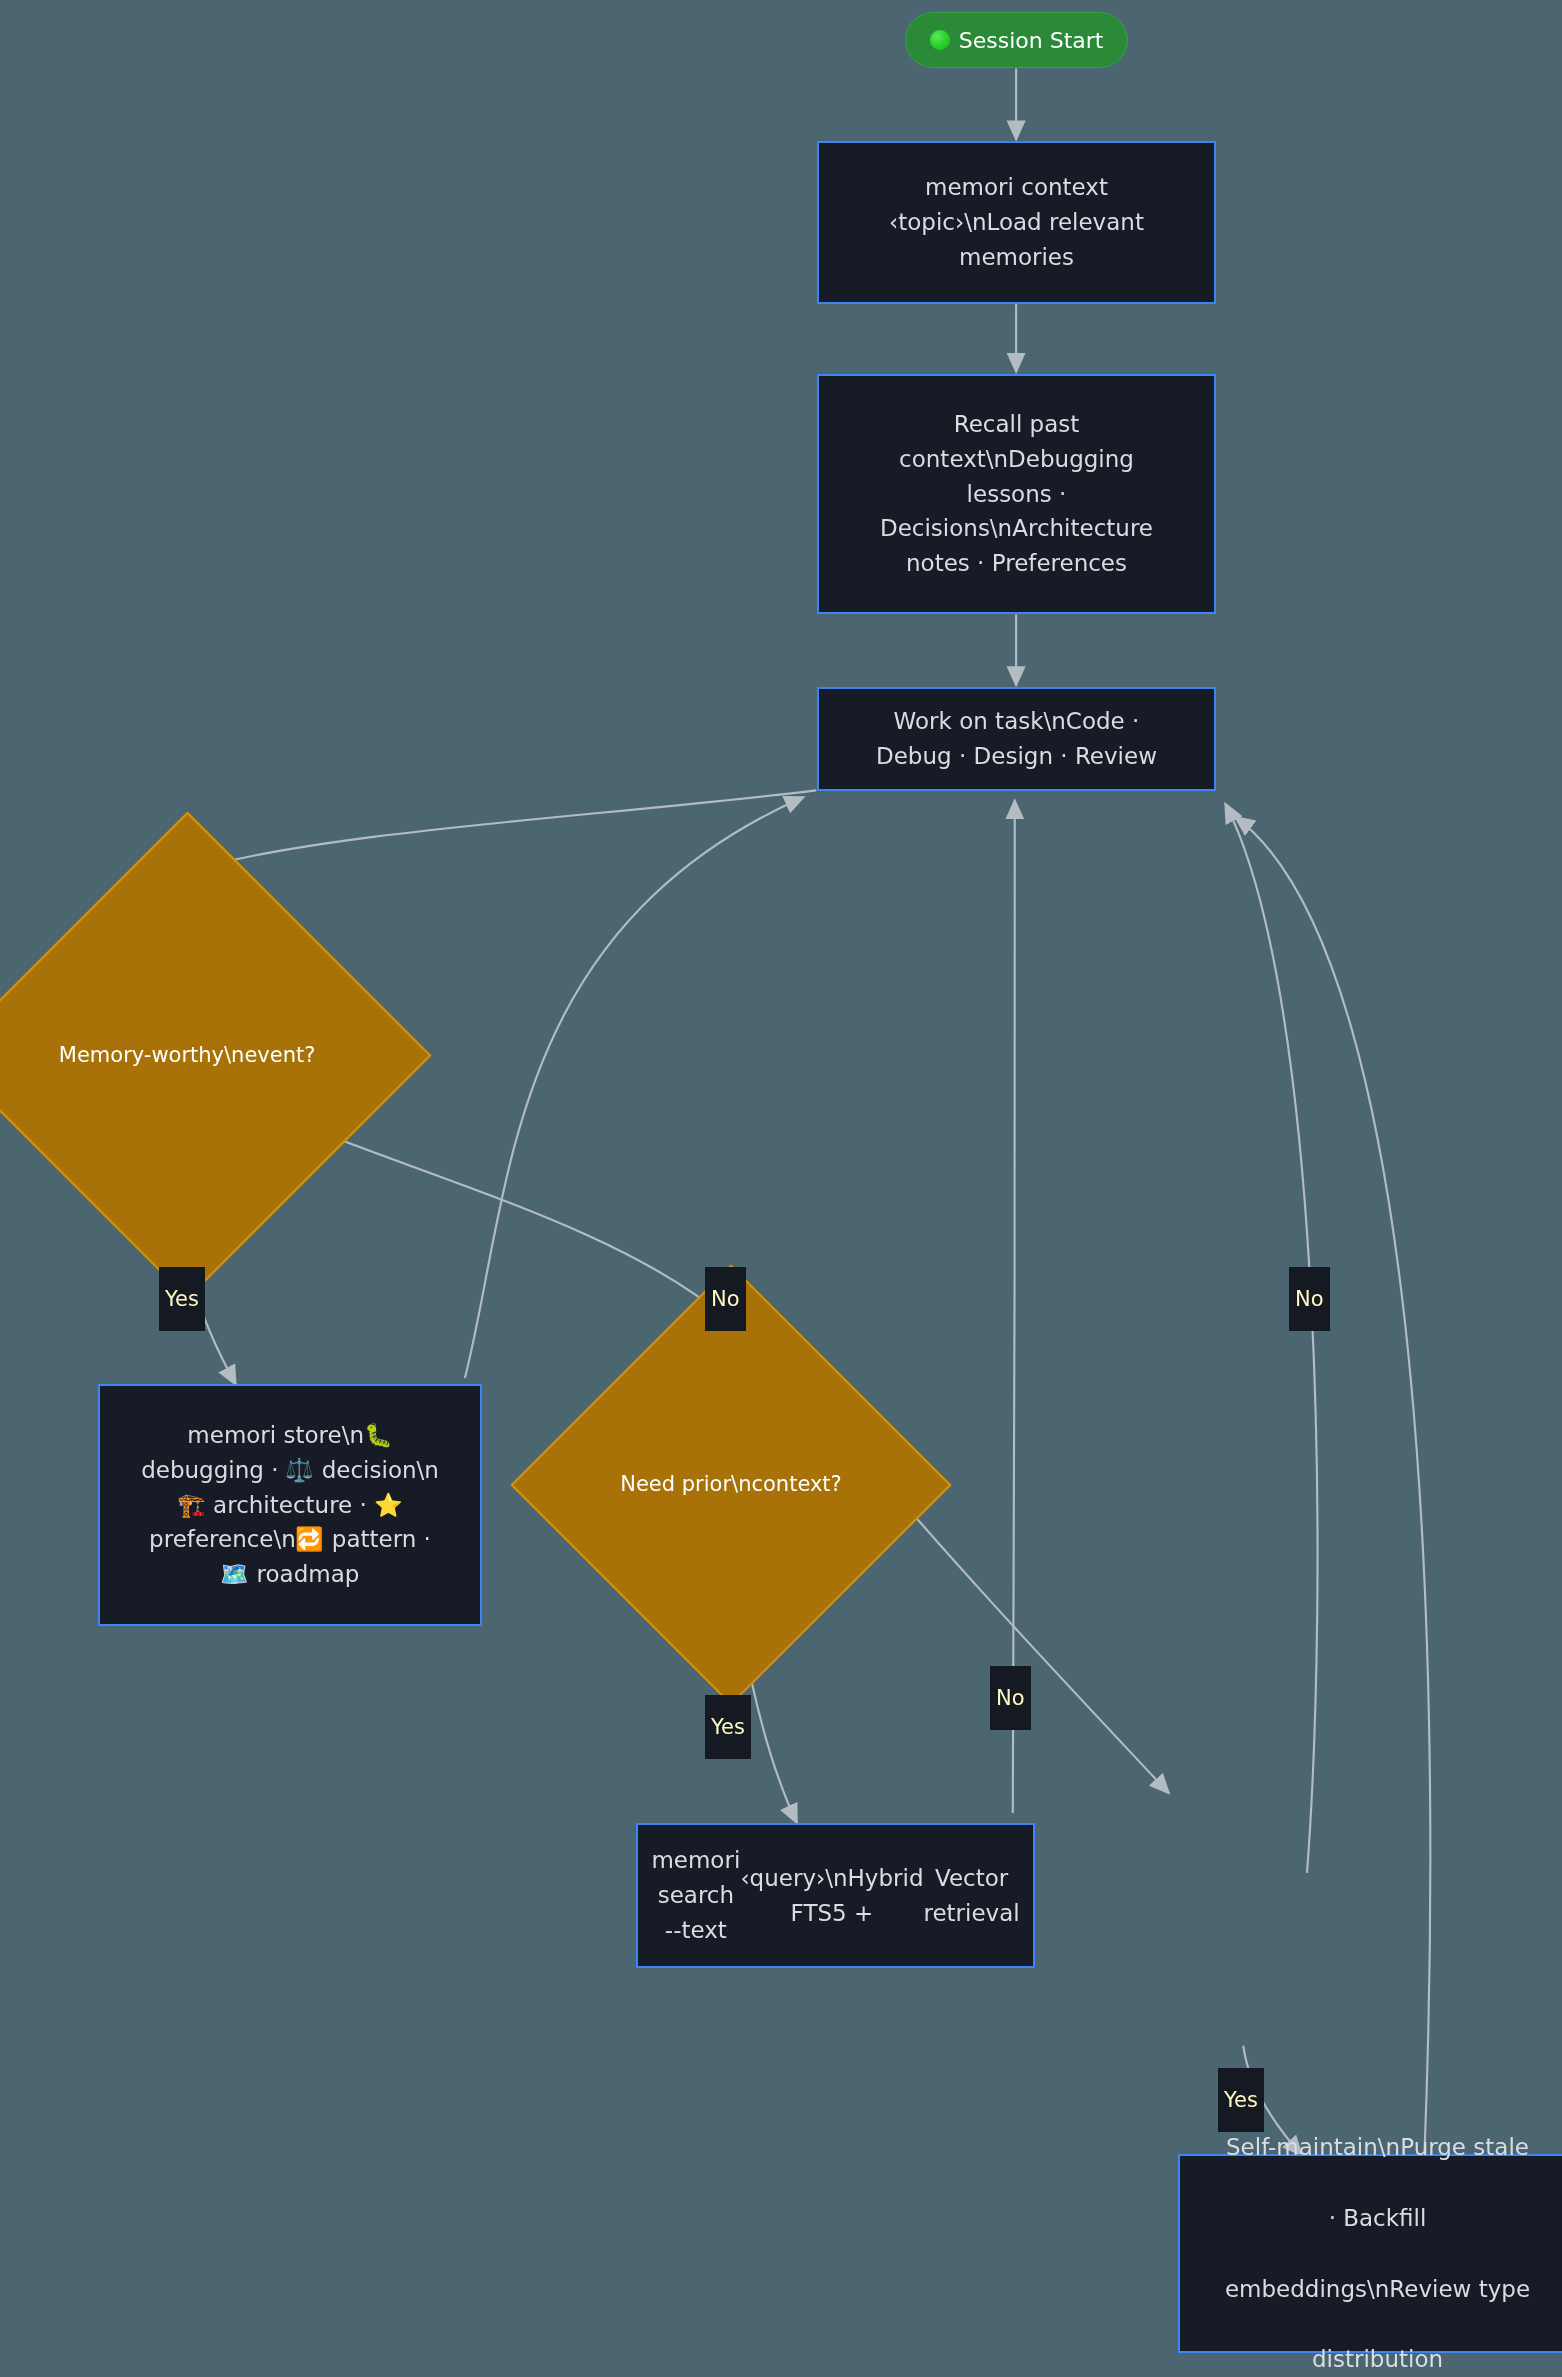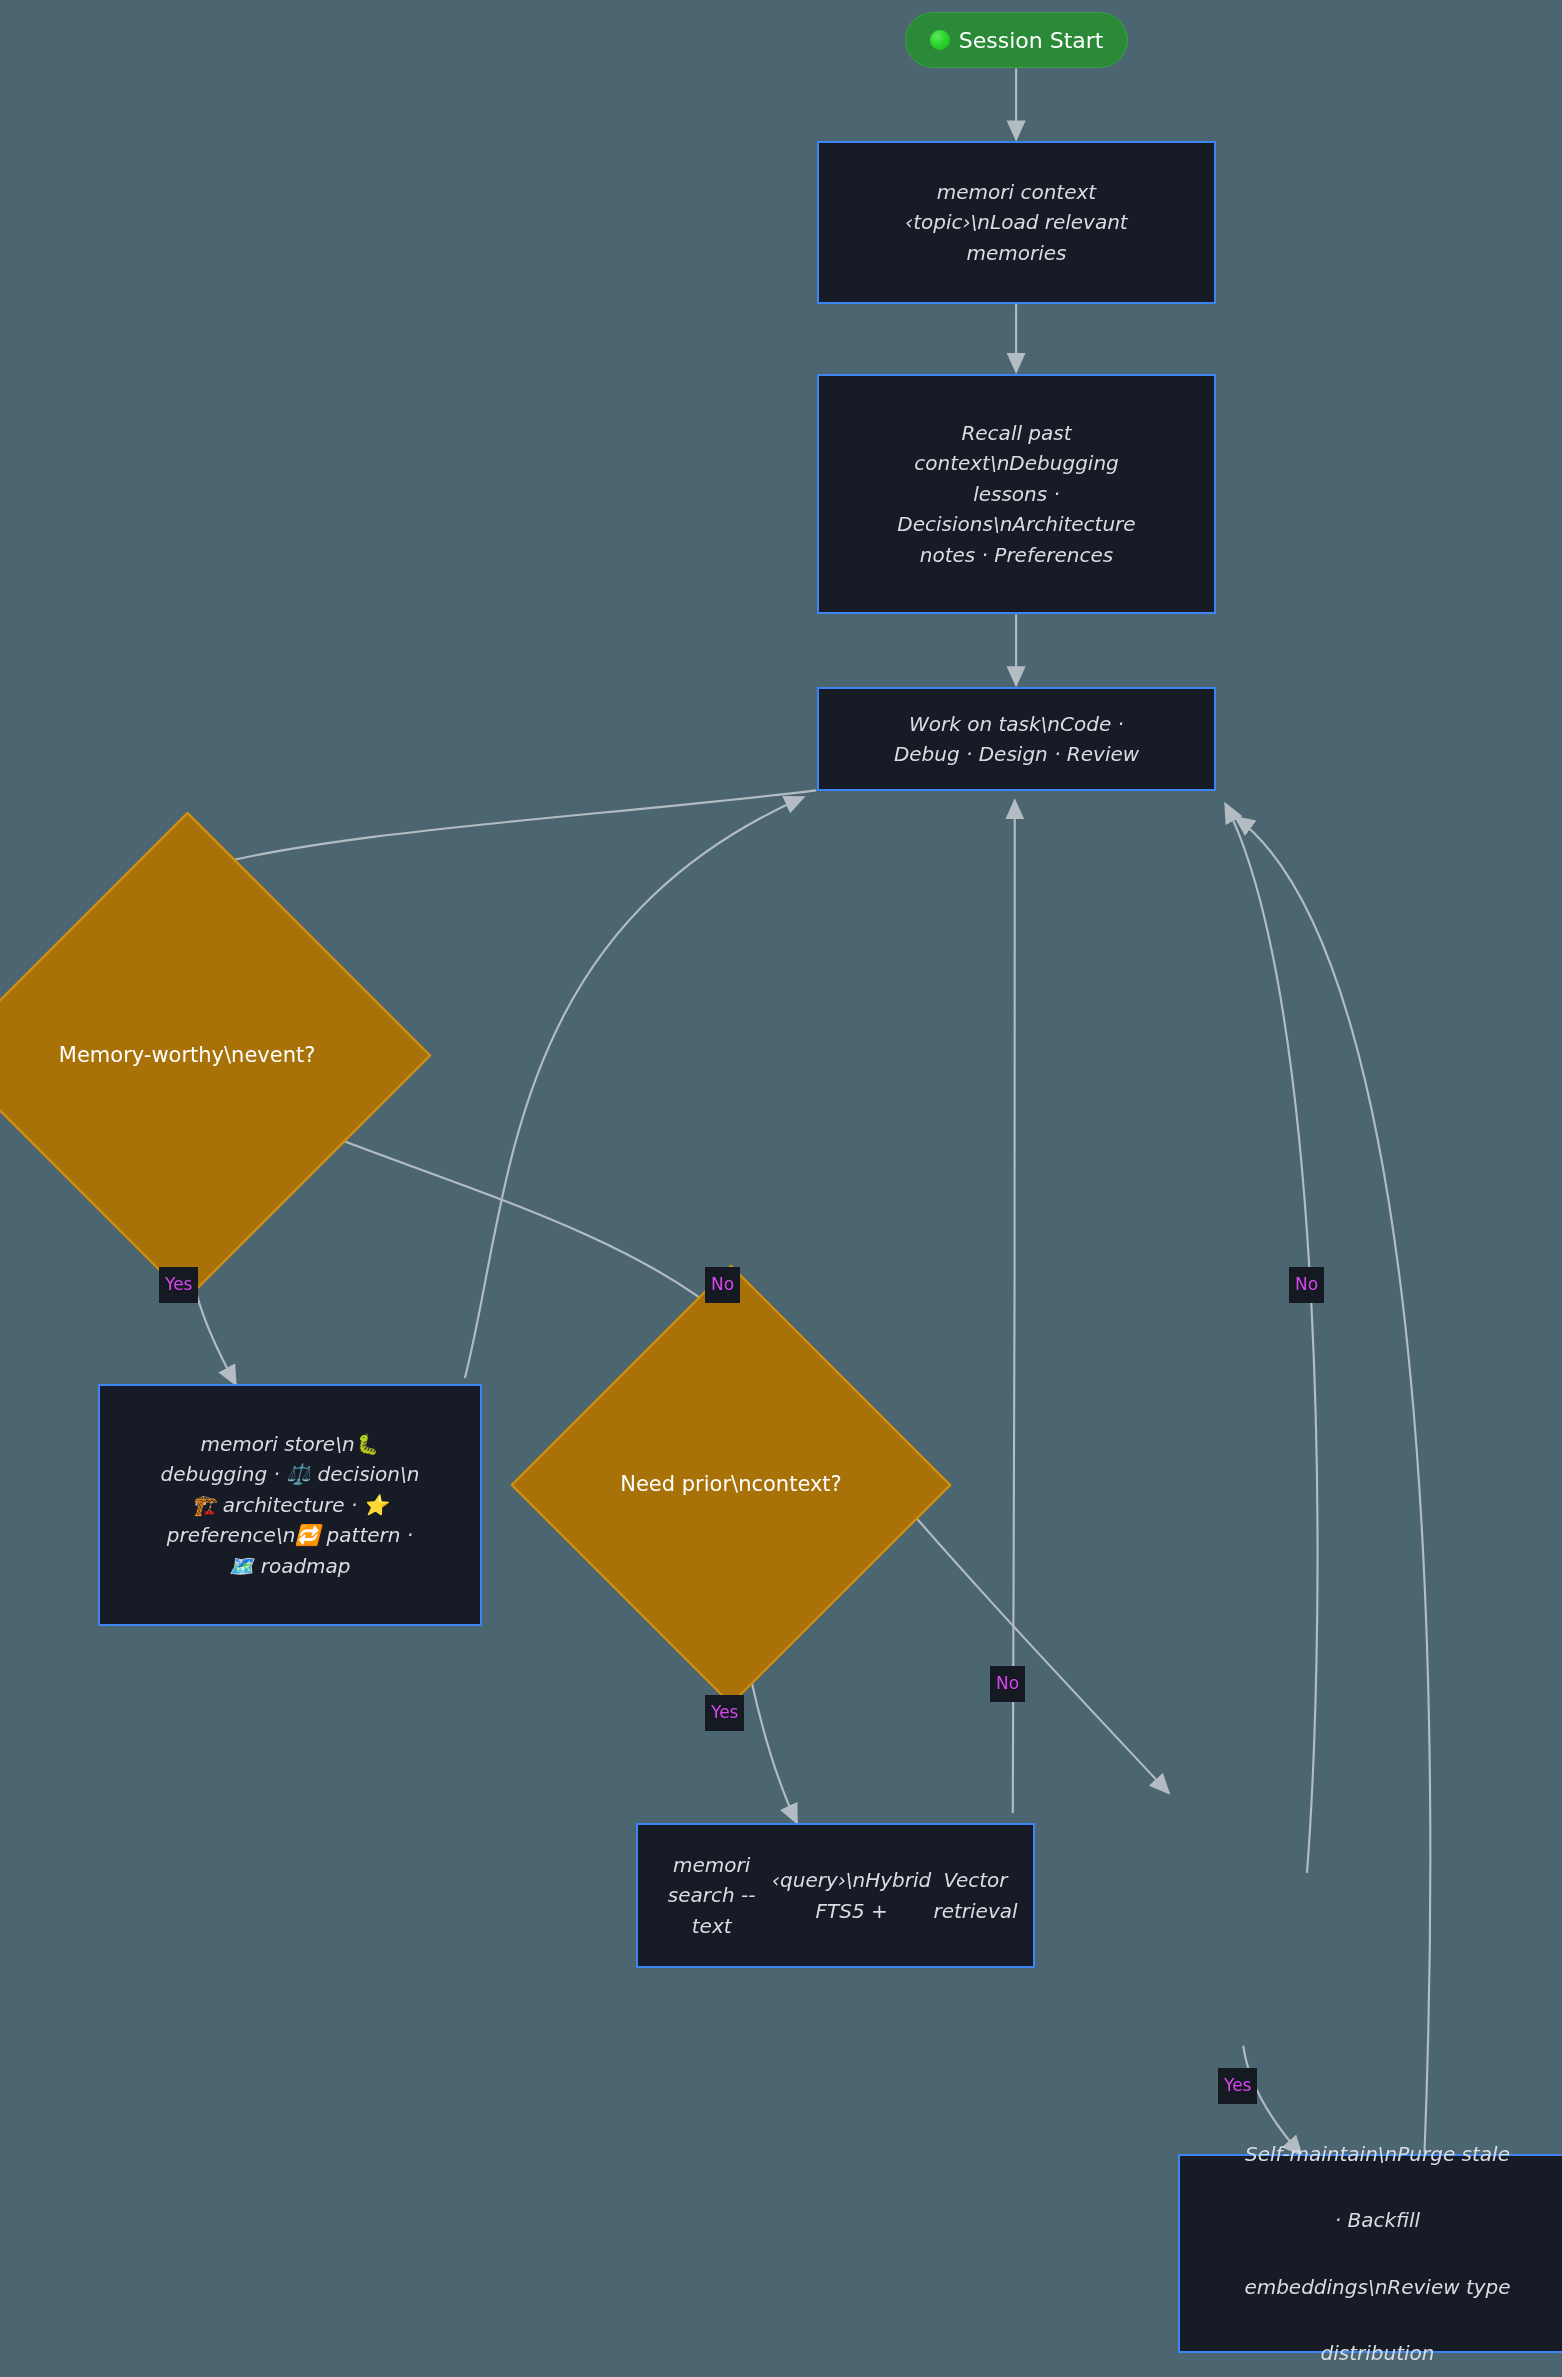--- a/index.html
+++ b/index.html
@@ -12,24 +12,23 @@
   #canvas{position:absolute;inset:0;width:1562px;height:2377px;}
   svg.edges{position:absolute;left:0;top:0;width:1562px;height:2377px;pointer-events:none;}
 
   .node{position:absolute;box-sizing:border-box;display:flex;align-items:center;justify-content:center;text-align:center;}
 
   
   .box{
     background:#161b26;
     border:2px solid #3d85f5;
     color:#d9dde3;
-    font-size:20px;
+    font-size:23px;
     line-height:1.52;
     padding:9.3px 13.3px;
-    font-style:italic;
   }
 
   
   .pill{
     background:#2b8a38;
     border:1.3px solid #38a046;
     border-radius:664px;
     color:#ffffff;
     font-size:22px;
     padding:6.6px 22.6px;
@@ -53,24 +52,24 @@
     border:2px solid #d6920d;
     transform:rotate(45deg);
     box-sizing:border-box;
   }
   .diamond .dlabel{position:relative;z-index:2;white-space:nowrap;}
 
   
   .edge-label{
     position:absolute;
     background:#141922;
-    color:#d946ef;
-    font-size:17px;
+    color:#fef9c3;
+    font-size:21px;
     line-height:1.05;
-    padding:9px 6px;
+    padding:21px 6px;
     z-index:5;
     white-space:nowrap;
   }
 
   .emoji{font-family:"DejaVu Sans",sans-serif;}
 </style>
 </head>
 <body>
 
 <div id="canvas">

